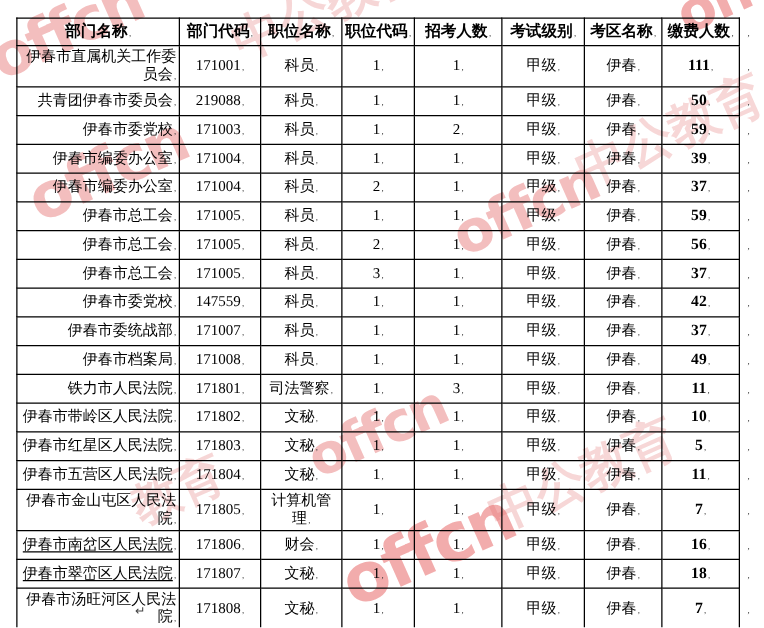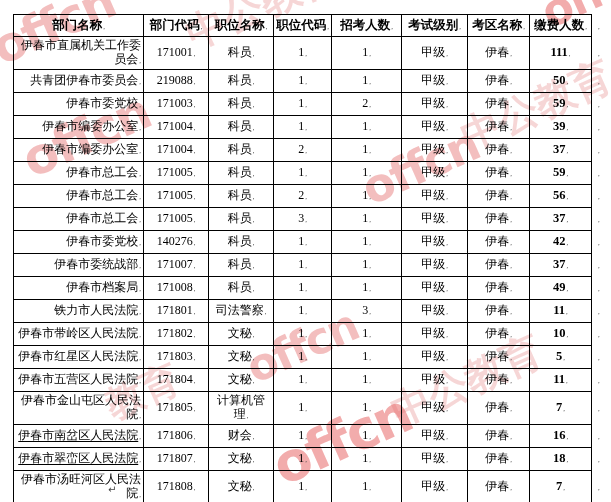--- a/index.html
+++ b/index.html
@@ -188,21 +188,21 @@
           <td class="c-pos"><span class="txt">科员</span><span class="mk">,</span></td>
           <td class="c-pos_code"><span class="txt">3</span><span class="mk">,</span></td>
           <td class="c-recruit"><span class="txt">1</span><span class="mk">,</span></td>
           <td class="c-level"><span class="txt">甲级</span><span class="mk">,</span></td>
           <td class="c-district"><span class="txt">伊春</span><span class="mk">,</span></td>
           <td class="c-paid paid"><span class="txt">37</span><span class="mk">,</span></td>
           <td class="rowend"><span class="mk">,</span></td>
         </tr>
         <tr>
           <td class="c-dept"><span class="txt">伊春市委党校</span><span class="mk">,</span></td>
-          <td class="c-dept_code"><span class="txt">140276</span><span class="mk">,</span></td>
+          <td class="c-dept_code"><span class="txt">147559</span><span class="mk">,</span></td>
           <td class="c-pos"><span class="txt">科员</span><span class="mk">,</span></td>
           <td class="c-pos_code"><span class="txt">1</span><span class="mk">,</span></td>
           <td class="c-recruit"><span class="txt">1</span><span class="mk">,</span></td>
           <td class="c-level"><span class="txt">甲级</span><span class="mk">,</span></td>
           <td class="c-district"><span class="txt">伊春</span><span class="mk">,</span></td>
           <td class="c-paid paid"><span class="txt">42</span><span class="mk">,</span></td>
           <td class="rowend"><span class="mk">,</span></td>
         </tr>
         <tr>
           <td class="c-dept"><span class="txt">伊春市委统战部</span><span class="mk">,</span></td>

